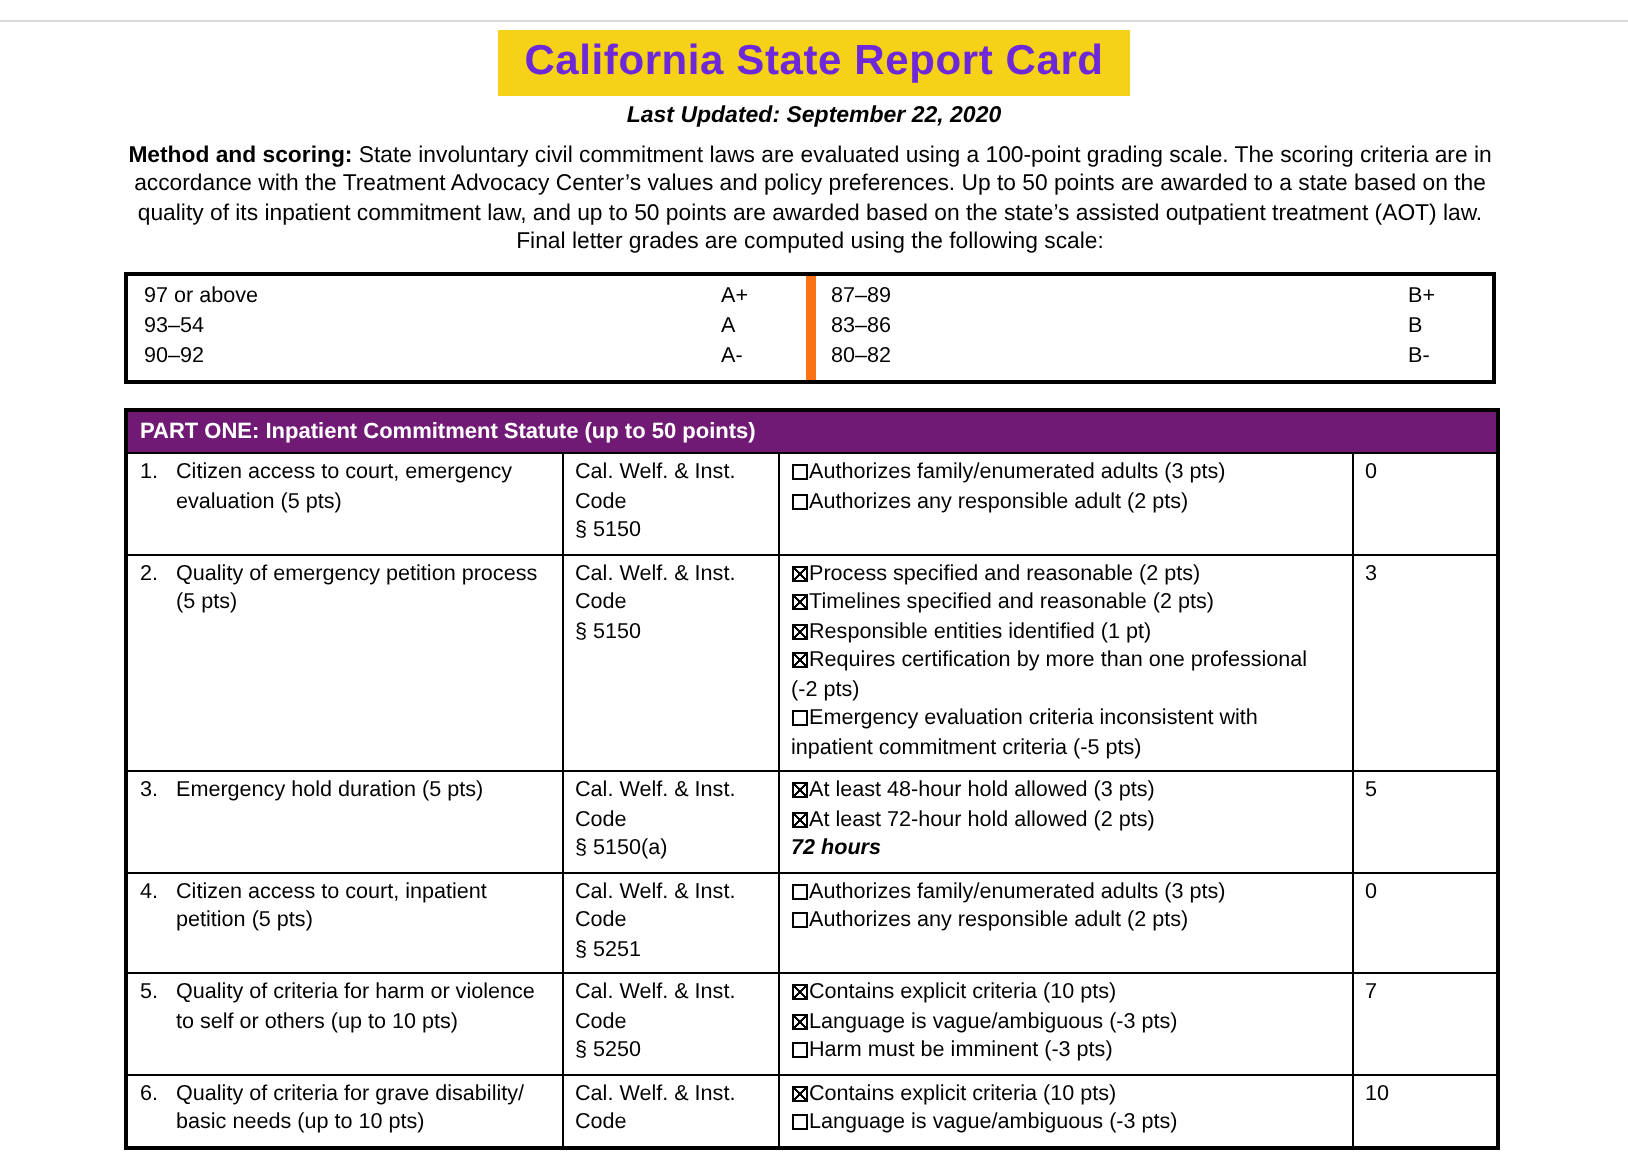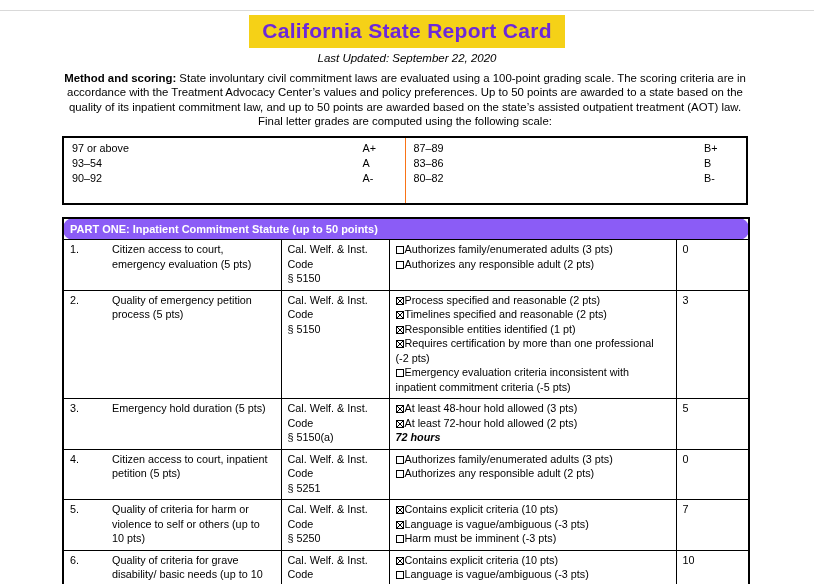--- a/index.html
+++ b/index.html
@@ -7,50 +7,50 @@
   body { font-family:"Liberation Sans","DejaVu Sans",sans-serif; color:#000; position:relative; }
 
   .page-top-line { position:absolute; top:10px; left:0; width:814px; height:1px; background:#d9d9d9; }
 
   .title-wrap { text-align:center; margin-top:15px; }
   .title {
     display:inline-block; background:#f5d117; color:#2d2a5e;
     font-size:21px; font-weight:bold; letter-spacing:.3px;
     padding:4px 13px 5px 13px;
   }
-  .subtitle { text-align:center; font-size:11.5px; font-weight:normal; font-style:italic; margin-top:4px; }
+  .subtitle { text-align:center; font-size:11.5px; font-weight:bold; font-style:italic; margin-top:4px; }
 
   .content { width:686px; margin:0 auto 0 62px; }
 
   .method { font-size:11.4px; line-height:14.4px; margin-top:7px;text-align:center; }
 
   
   .grade-table {
     display:flex; margin-top:7px; border:2px solid #000; background:#fff;
   }
-  .g-cell { flex:1 1 0; padding:3px 8px 17px 8px; }
-  .g-cell + .g-cell { border-left:1px solid #f97316; }
+  .g-cell { flex:1 1 0; padding:3px 8px 4px 8px; }
+  .g-cell + .g-cell { border-left:5px solid #f97316; }
   .g-line { display:flex; font-size:10.8px; line-height:15px; }
   .g-range { flex:1 1 auto; }
   .g-letter { flex:0 0 34px; }
 
   
   .main-table {
     width:686px; margin-top:12px; border-collapse:collapse; table-layout:fixed;
     border:2px solid #000; font-size:10.8px; line-height:14.5px;
   }
   .main-table td { border:1px solid #000; vertical-align:top; padding:2px 6px 4px 6px; }
   .part-header {
     background:#000; color:#fff; font-weight:bold; font-size:11px;
     padding:3px 6px !important;
   }
   .head-row td { padding:2px 6px; height:18px; }
   .crit-wrap { display:flex; }
   .row-num { flex:0 0 18px; }
-  .crit-text { flex:1 1 auto;margin-left:24px; }
+  .crit-text { flex:1 1 auto; }
   .spec-line { }
   .box {
     display:inline-block; width:8px; height:8px; border:1px solid #000;
     margin-right:1px; vertical-align:-1px; background:#fff;
   }
   .box.checked {
     background-image:
       linear-gradient(45deg, transparent 42%, #000 42%, #000 58%, transparent 58%),
       linear-gradient(135deg, transparent 42%, #000 42%, #000 58%, transparent 58%);
   }
@@ -103,21 +103,21 @@
 
   <table class="main-table">
     <colgroup>
       <col style="width:218px">
         <col style="width:108px">
         <col style="width:287px">
         <col style="width:73px">
     </colgroup>
     <tbody>
       <tr>
-        <td class="part-header" colspan="4" style="background: #8b5cf6; color: rgb(255, 255, 255); border-radius: 10px;">PART ONE: Inpatient Commitment Statute (up to 50 points)</td>
+        <td class="part-header" colspan="4" style="background: #701a75; color: rgb(255, 255, 255);">PART ONE: Inpatient Commitment Statute (up to 50 points)</td>
       </tr>
     </tbody>
     <tbody id="rows-body">
         <tr>
     <td>
       <div class="crit-wrap">
         <span class="row-num">1.</span>
               <span class="crit-text">Citizen access to court, emergency evaluation (5 pts)</span>
       </div>
     </td>

